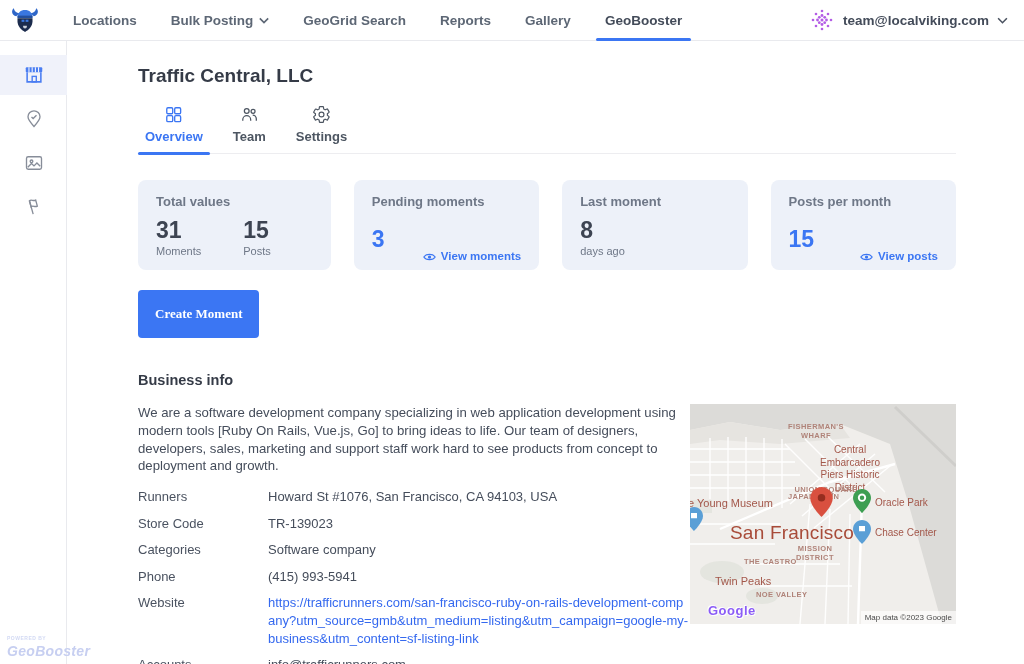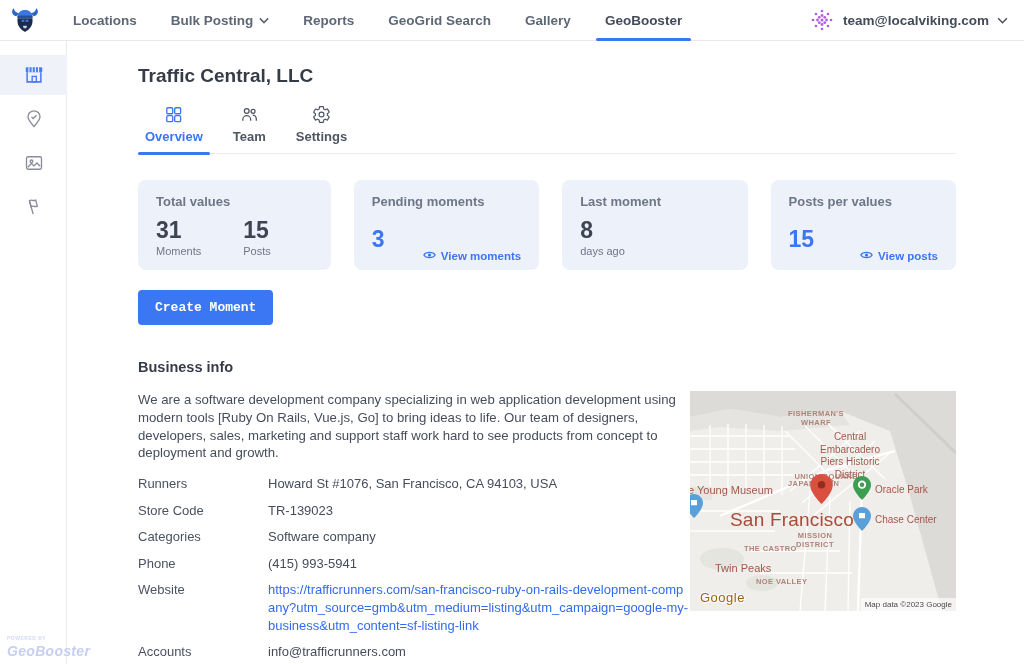--- a/index.html
+++ b/index.html
@@ -42,25 +42,25 @@
 
   
   .cards { display:flex; gap:23px; margin-top:26px; }
   .card { flex:1; height:90px; background:#edf1f9; border-radius:8px; padding:14px 18px; }
   .card-title { font-size:13px; font-weight:bold; color:#6e7787; }
   .card-body { margin-top:9px; display:flex; align-items:center; }
   .num-group { margin-right:42px; }
   .big-num { font-size:23px; font-weight:bold; color:#3d4452; line-height:1.1; }
   .big-num.blue { color:#3b76f3; }
   .num-label { font-size:11px; color:#6e7787; margin-top:2px; }
-  .card-link { margin-left:auto; display:flex; align-items:flex-start; gap:5px; font-size:11.5px;
+  .card-link { margin-left:auto; display:flex; align-items:flex-end; gap:5px; font-size:11.5px;
                font-weight:bold; color:#3b76f3; cursor:pointer;margin-top:32px; }
 
   .create-btn { margin-top:20px; background:#3b76f3; color:#fff; border:none; border-radius:4px;
-                padding:10px 17px; font-size:13px; font-weight:bold; font-family:Liberation Mono, monospace; cursor:pointer; }
+                padding:16px 17px; font-size:13px; font-weight:bold; font-family:Liberation Serif, serif; cursor:pointer; }
 
   
   .business { margin-top:34px; }
   .biz-heading { font-size:14.5px; font-weight:bold; color:#353b47; }
   .biz-flex { display:flex; margin-top:16px; }
   .biz-left { width:552px; }
   .biz-desc { font-size:13.2px; line-height:1.35; color:#454d5b; }
   .fields { margin-top:13px; }
   .field-row { display:flex; margin-bottom:9px; font-size:13px; line-height:1.35; }
   .field-label { width:130px; flex:0 0 130px; color:#4a5260; }
@@ -69,21 +69,21 @@
 
   
   .map { width:266px; height:220px; margin-left:auto; position:relative; overflow:hidden;
          background:#f0eeeb; cursor:grab; }
   .map svg.bg { position:absolute; left:0; top:0; }
   .ml { position:absolute; white-space:pre-line; text-align:center; line-height:1.25; }
   .ml-district { font-size:7.5px; font-weight:bold; letter-spacing:0.4px; color:#b08379; }
   .ml-place { font-size:10px; color:#a3574a; }
   .ml-city { font-size:19px; color:#a84b39; letter-spacing:0.2px; }
   .pin { position:absolute; }
-  .gmap-logo { position:absolute; left:10px; bottom:6px; font-size:13px; font-weight:normal; color:#a16207;
+  .gmap-logo { position:absolute; left:18px; bottom:6px; font-size:13px; font-weight:bold; color:#8b5cf6;
                letter-spacing:0.5px;
                text-shadow:0 0 2px #fff, 0 0 2px #fff, 1px 1px 0 #fff, -1px -1px 0 #fff; }
   .gmap-attr { position:absolute; right:0; bottom:0; font-size:8px; color:#4a4a4a;
                background:rgba(255,255,255,0.65); padding:2px 4px; }
 </style>
 </head>
 <body>
 
 <header class="topnav">
   <div class="logo">
@@ -102,24 +102,24 @@
     <div class="nav-item">
         <span>Locations</span>
       </div>
     <div class="nav-item">
       <span>Bulk Posting</span>
       <svg width="10" height="7" viewBox="0 0 12 8" fill="none" stroke="#5d6775" stroke-width="2">
           <path d="M1 1.5 L6 6.5 L11 1.5"></path>
         </svg>
     </div>
     <div class="nav-item">
+        <span>GeoGrid Search</span>
+      </div>
+    <div class="nav-item">
         <span>Reports</span>
-      </div>
-    <div class="nav-item">
-        <span>GeoGrid Search</span>
       </div>
     <div class="nav-item">
         <span>Gallery</span>
       </div>
     <div class="nav-item active">
         <span>GeoBooster</span>
       </div>
   </nav>
   <div class="nav-user">
     <svg width="26" height="26" viewBox="0 0 26 26">
@@ -246,21 +246,21 @@
     <div class="card">
       <div class="card-title">Last moment</div>
       <div class="card-body">
         <div class="num-group">
           <div class="big-num">8</div>
           <div class="num-label">days ago</div>
         </div>
       </div>
     </div>
     <div class="card">
-      <div class="card-title">Posts per values</div>
+      <div class="card-title">Posts per month</div>
       <div class="card-body">
         <div class="big-num blue">15</div>
         <div class="card-link">
           <svg width="13" height="10" viewBox="0 0 16 12" fill="none" stroke="#3b76f3" stroke-width="1.4">
             <path d="M1 6 C3.5 1.8 12.5 1.8 15 6 C12.5 10.2 3.5 10.2 1 6 z"></path>
               <circle cx="8" cy="6" r="2" fill="#3b76f3" stroke="none"></circle>
           </svg>
           <span>View posts</span>
         </div>
       </div>

